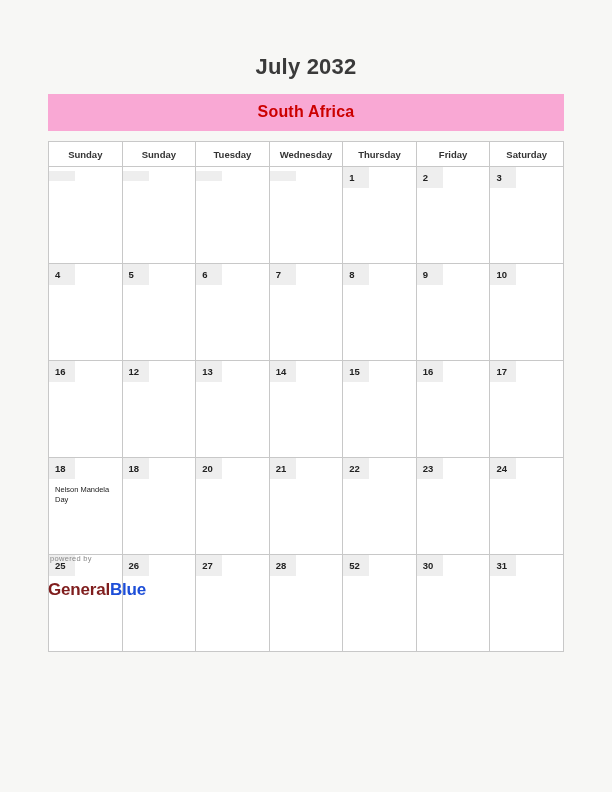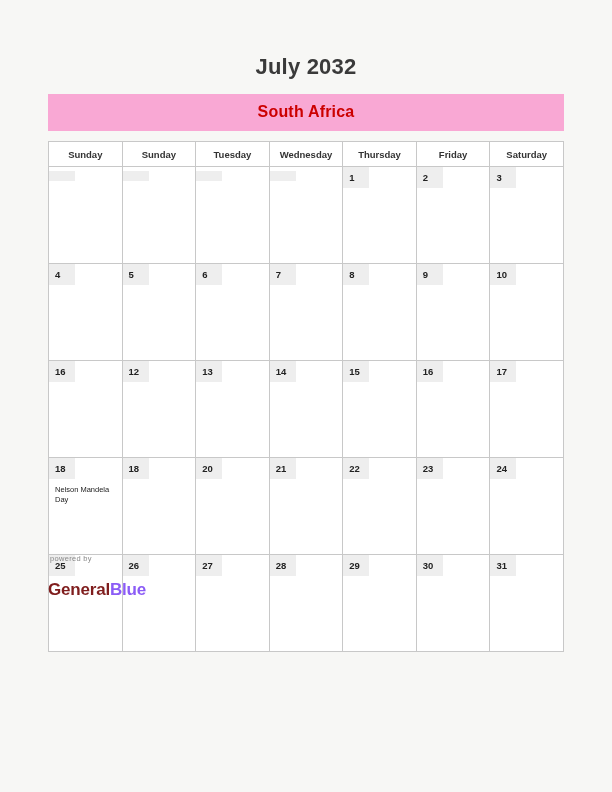--- a/index.html
+++ b/index.html
@@ -98,21 +98,21 @@
     letter-spacing: 0.3px;
     padding-left: 2px;
     margin-bottom: 17px;
   }
   .brand {
     font-size: 17px;
     font-weight: bold;
     letter-spacing: -0.2px;
   }
   .brand .general { color: #7f1d1d; }
-  .brand .blue { color: #8b5cf6; }
+  .brand .blue { color: #1d4ed8; }
 </style>
 </head>
 <body>
 
 <div class="page">
 
   <div class="title">July 2032</div>
 
   <div class="country-bar">
     <span class="country">South Africa</span>
@@ -170,21 +170,21 @@
         <td><span class="daynum">22</span><div class="event"></div></td>
         <td><span class="daynum">23</span><div class="event"></div></td>
         <td><span class="daynum">24</span><div class="event"></div></td>
       </tr>
 
       <tr>
         <td><span class="daynum">25</span><div class="event"></div></td>
         <td><span class="daynum">26</span><div class="event"></div></td>
         <td><span class="daynum">27</span><div class="event"></div></td>
         <td><span class="daynum">28</span><div class="event"></div></td>
-        <td><span class="daynum">29</span><div class="event"></div></td>
+        <td><span class="daynum">52</span><div class="event"></div></td>
         <td><span class="daynum">30</span><div class="event"></div></td>
         <td><span class="daynum">31</span><div class="event"></div></td>
       </tr>
 
     </tbody>
   </table>
 
   <div class="footer">
     <div class="powered">powered by</div>
     <div class="brand"><span class="general">General</span><span class="blue">Blue</span></div>

